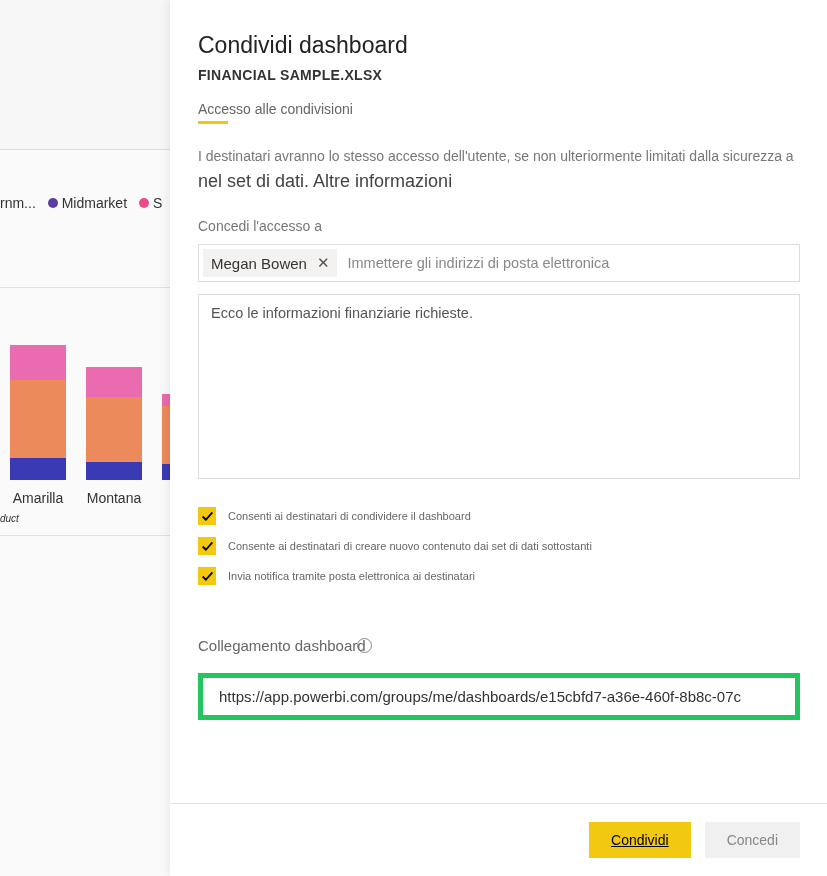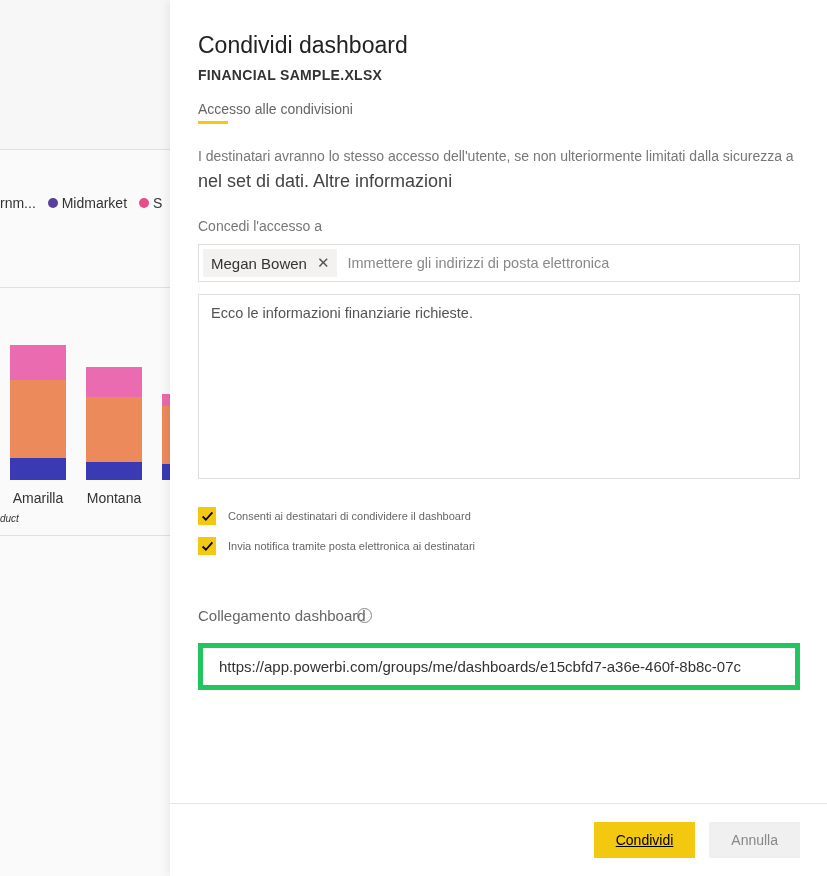--- a/index.html
+++ b/index.html
@@ -118,29 +118,37 @@
             </svg>
           </div>
           <span>Consenti ai destinatari di condividere il dashboard</span>
         </div>
         <div class="check-row">
           <div class="checkbox">
             <svg viewBox="0 0 16 16">
               <path d="M2 8 L6 12 L14 3" stroke="#000" stroke-width="2.2" fill="none"></path>
             </svg>
           </div>
+          <span>Consente ai destinatari di creare nuovo contenuto dai set di dati sottostanti</span>
+        </div>
+        <div class="check-row">
+          <div class="checkbox">
+            <svg viewBox="0 0 16 16">
+              <path d="M2 8 L6 12 L14 3" stroke="#000" stroke-width="2.2" fill="none"></path>
+            </svg>
+          </div>
           <span>Invia notifica tramite posta elettronica ai destinatari</span>
         </div>
       </div>
 
     <div class="link-section">
       <div class="link-label">
         <span>Collegamento dashboard</span>
         <span class="info-icon">i</span>
       </div>
       <input class="link-input" type="text" value="https://app.powerbi.com/groups/me/dashboards/e15cbfd7-a36e-460f-8b8c-07c" style="">
     </div>
   </div>
   <div class="footer">
     <button class="btn btn-primary">Condividi</button>
-    <button class="btn btn-secondary">Annulla</button>
+    <button class="btn btn-secondary">Concedi</button>
   </div>
 </div>
 
 </body></html>

